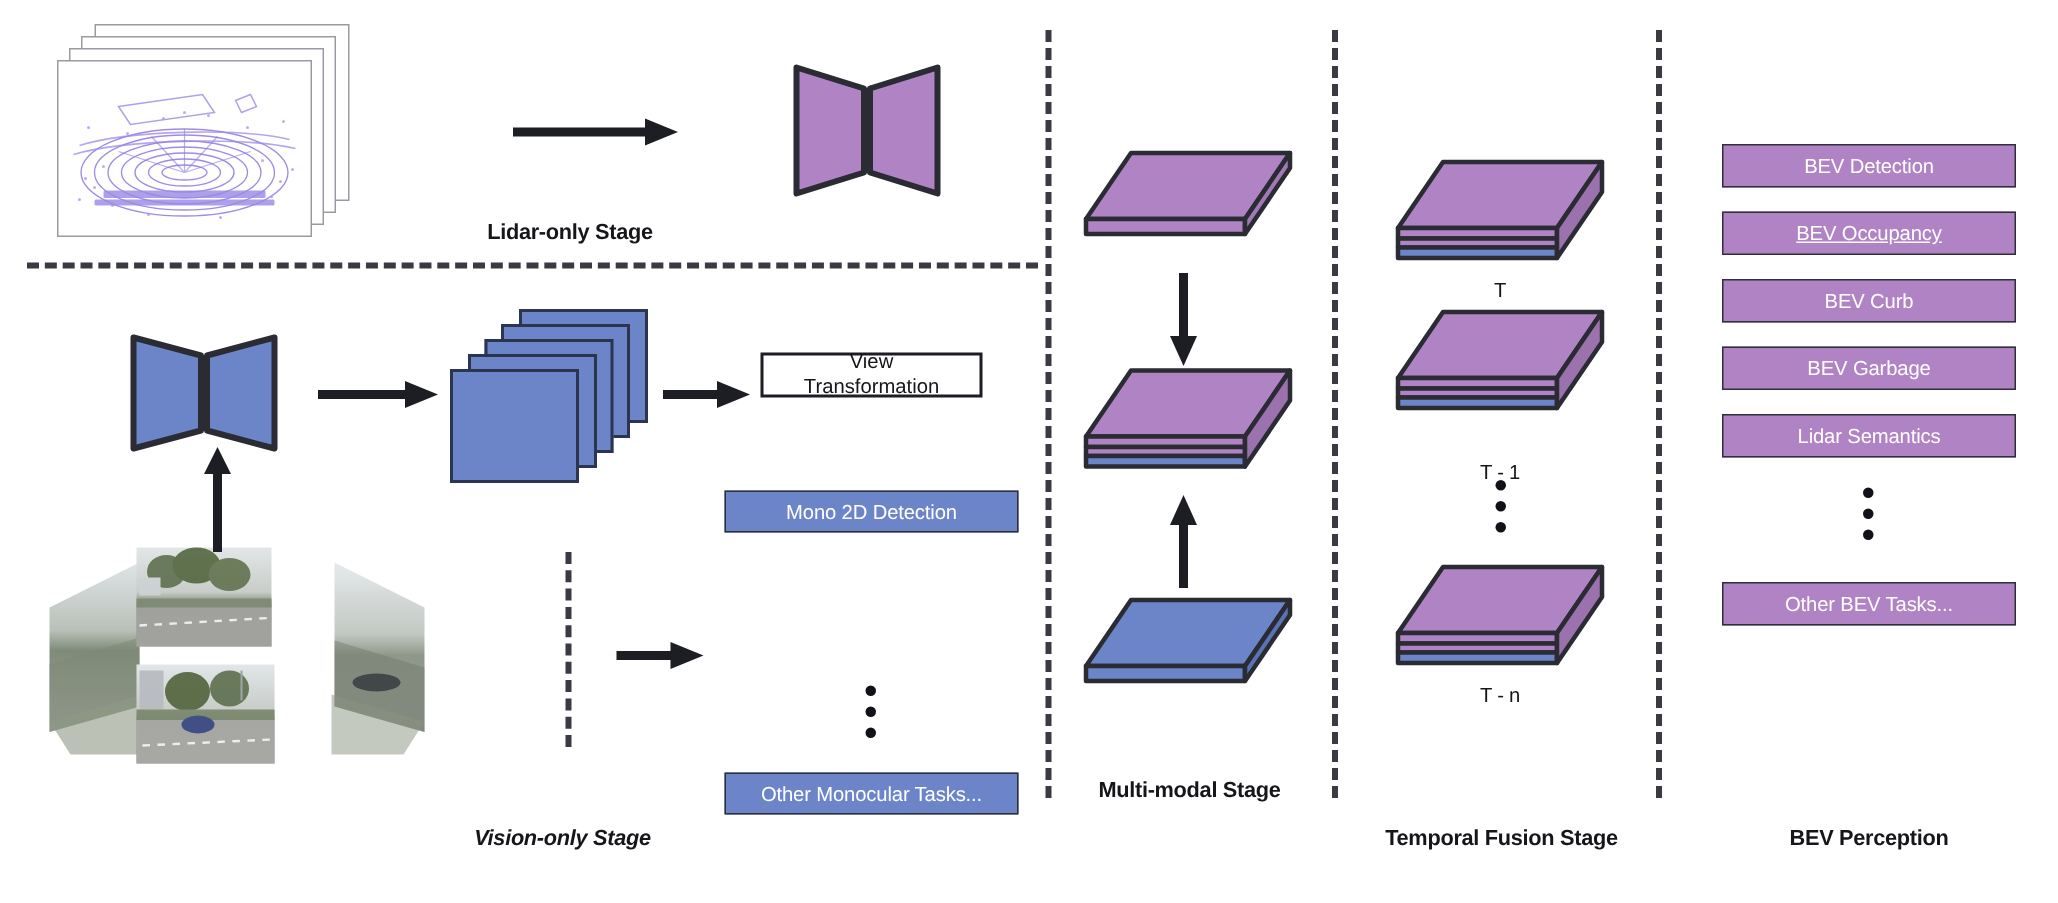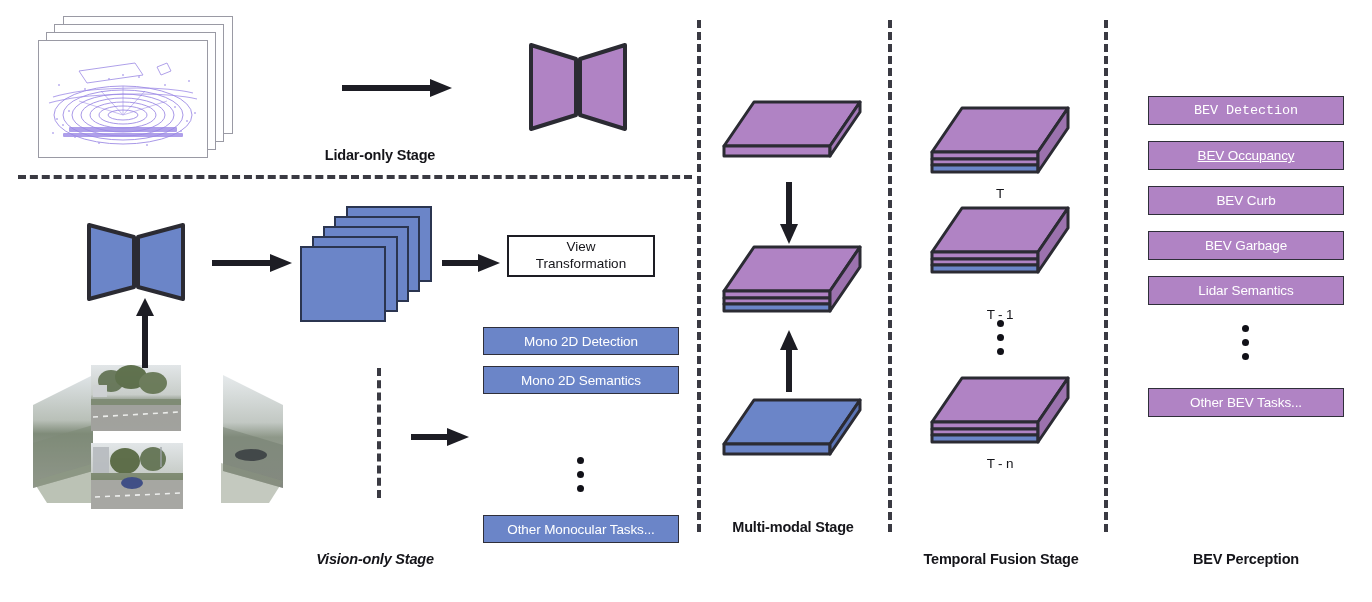--- a/index.html
+++ b/index.html
@@ -267,36 +267,35 @@
     <div class="fm" style="left:23px; top:20px; width:86px; height:76px;"></div>
     <div class="fm" style="left:12px; top:30px; width:86px; height:76px;"></div>
     <div class="fm" style="left:0px;  top:40px; width:86px; height:76px;"></div>
   </div>
 
   <svg class="arrow" style="left:442px; top:253px;" width="58" height="20" viewBox="0 0 58 20">
     <line x1="0" y1="10" x2="38" y2="10" stroke="#1d1d24" stroke-width="6"></line>
     <polygon points="36,1 58,10 36,19" fill="#1d1d24"></polygon>
   </svg>
 
-  <div class="plainbox" style="left:507px; top:235px; width:148px; height:42px;">
+  <div class="plainbox" style="left:507px; top:235px; width:148px; height:30px;">
     <span>
       <span>View</span><br>
       <span>Transformation</span>
     </span>
   </div>
 
   <div class="vdash" style="left:377px; top:368px; height:130px;"></div>
 
   <svg class="arrow" style="left:411px; top:427px;" width="58" height="20" viewBox="0 0 58 20">
     <line x1="0" y1="10" x2="38" y2="10" stroke="#1d1d24" stroke-width="6"></line>
     <polygon points="36,1 58,10 36,19" fill="#1d1d24"></polygon>
   </svg>
 
   <div class="taskbox blue" style="left:483px; top:327px; width:196px; height:28px;">Mono 2D Detection</div>
-  <div class="taskbox blue" style="left:483px; top:366px; width:196px; height:28px;">Mono 2D Semantics</div>
 
   <div class="dots" style="left:577px; top:457px;">
     <i></i>
     <i></i>
     <i></i>
   </div>
 
   <div class="taskbox blue" style="left:483px; top:515px; width:196px; height:28px;">Other Monocular Tasks...</div>
 
   <div class="stage-label caption-center" style="left:375px; top:551px;font-style:italic;">Vision-only Stage</div>
@@ -361,21 +360,21 @@
     <polygon points="32,2 138,2 108,46 2,46" fill="#b083c4" stroke="#2b2b33" stroke-width="3" stroke-linejoin="round"></polygon>
     <polygon points="2,46 108,46 108,53 2,53" fill="#b083c4" stroke="#2b2b33" stroke-width="3" stroke-linejoin="round"></polygon>
     <polygon points="2,53 108,53 108,59 2,59" fill="#b083c4" stroke="#2b2b33" stroke-width="3" stroke-linejoin="round"></polygon>
     <polygon points="2,59 108,59 108,66 2,66" fill="#6b85c8" stroke="#2b2b33" stroke-width="3" stroke-linejoin="round"></polygon>
     <polygon points="108,46 138,2 138,22 108,66" fill="#9c72ae" stroke="#2b2b33" stroke-width="3" stroke-linejoin="round"></polygon>
   </svg>
   <div class="stage-label caption-center" style="left:1000px; top:456px; font-weight:normal; font-size:13.5px;">T - n</div>
 
   <div class="stage-label caption-center" style="left:1001px; top:551px;">Temporal Fusion Stage</div>
 
-  <div class="taskbox purple" style="left:1148px; top:96px; width:196px; height:29px;font-family:Liberation Mono, monospace;">BEV Detection</div>
+  <div class="taskbox purple" style="left:1148px; top:96px; width:196px; height:29px;">BEV Detection</div>
   <div class="taskbox purple" style="left:1148px; top:141px; width:196px; height:29px;text-decoration:underline;">BEV Occupancy</div>
   <div class="taskbox purple" style="left:1148px; top:186px; width:196px; height:29px;">BEV Curb</div>
   <div class="taskbox purple" style="left:1148px; top:276px; width:196px; height:29px;">Lidar Semantics</div>
   <div class="taskbox purple" style="left:1148px; top:231px; width:196px; height:29px;">BEV Garbage</div>
 
   <div class="dots" style="left:1242px; top:325px;">
     <i></i>
     <i></i>
     <i></i>
   </div>

